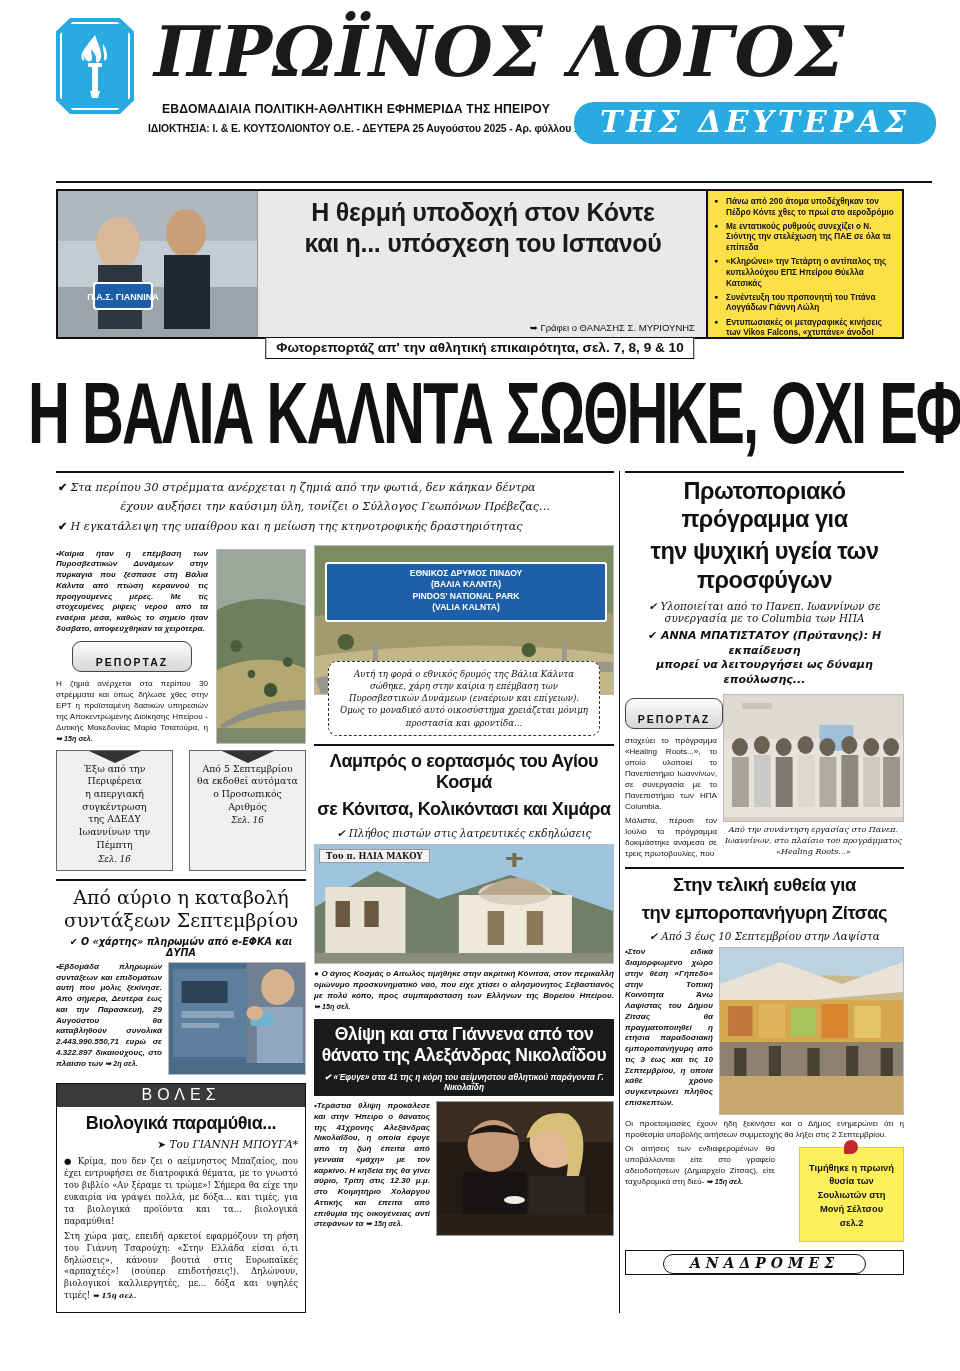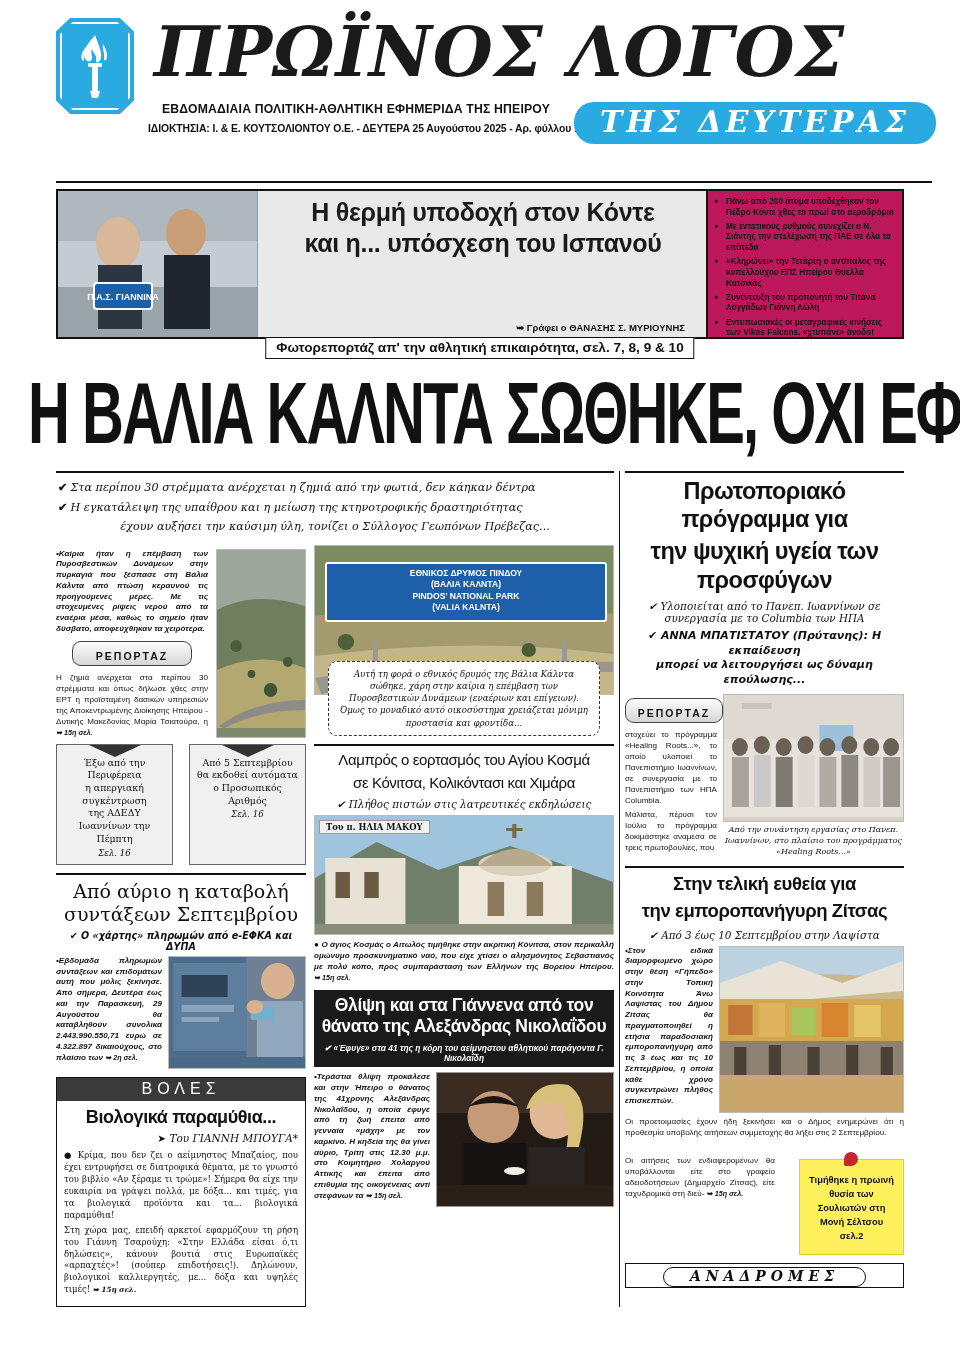--- a/index.html
+++ b/index.html
@@ -59,23 +59,23 @@
     border:2px solid #111; background:#e9e9e9;
     display:flex; height:150px;
   }
   .ss-photo { width:200px; background:#b9c2c6; position:relative; overflow:hidden;
     border-right:1px solid #999; }
   .ss-headline { flex:1; padding:6px 8px 0 10px; position:relative; }
   .ss-h-line {
     font-size:25px; font-weight:700; text-align:center; color:#1a1a1a;
     line-height:1.22; letter-spacing:-.3px;
   }
-  .ss-byline { position:absolute; right:21px; bottom:4px; font-size:9.5px; font-weight:700; }
+  .ss-byline { position:absolute; right:11px; bottom:4px; font-size:9.5px; font-weight:400; }
   .ss-bullets {
-    width:196px; border-left:2px solid #111; padding:6px 6px 4px 6px; background:#be185d;
+    width:196px; border-left:2px solid #111; padding:6px 6px 4px 6px; background:#fde047;
   }
   .ss-bullets li {
     list-style:none; position:relative; padding-left:12px;
     font-size:8.2px; line-height:1.3; margin-bottom:3.5px; font-weight:600; color:#111;
   }
   .ss-bullets li:before { content:"\25CF"; position:absolute; left:0; top:-1px; font-size:7px; }
   .ss-bullets ul { margin:0; padding:0; }
 
   
   .photo-banner-wrap { margin: 0 56px; position:relative; height:26px; }
@@ -120,21 +120,21 @@
   .italic-intro {
     font-style:italic; font-size:8.1px; line-height:1.33; text-align:justify;
     font-weight:600; color:#111; margin:0 0 6px 0;
   }
   .italic-intro:before { content:"\2022 "; font-weight:700; }
 
   .reportaz-btn {
     display:block; margin:4px auto 6px auto; width:120px; text-align:center;
     border:1.5px solid #444; border-radius:9px;
     background:linear-gradient(#fdfdfd,#d6d6d6);
-    font-size:10.5px; font-weight:700; letter-spacing:2px; padding:8px 0 3px 0;
+    font-size:10.5px; font-weight:700; letter-spacing:2px; padding:14px 0 3px 0;
   }
   .body-text {
     font-size:8.1px; line-height:1.36; text-align:justify; color:#111; margin:0;
   }
   .cont-ref { font-size:7.2px; font-style:italic; font-weight:700; white-space:nowrap; }
 
   .fire-photo { flex:1; background:#7d8a6a; min-height:178px; position:relative; overflow:hidden; border:1px solid #bbb;}
 
   
   .two-boxes { display:flex; gap:10px; margin-top:6px; }
@@ -179,21 +179,21 @@
     border-radius:3px; color:#fff; text-align:center; padding:4px 2px 6px 2px; font-weight:700; }
   .sign-board div { font-size:8.6px; line-height:1.35; white-space:nowrap; }
   .sign-post { position:absolute; width:5px; background:#9a9a90; top:96px; height:54px; }
   .callout {
     margin:-34px 14px 0 14px; position:relative; z-index:3;
     background:#fff; border:1.6px dashed #333; border-radius:9px; padding:6px 8px;
     font-family:"DejaVu Serif",serif; font-style:italic; font-size:8.6px;
     line-height:1.42; text-align:center;
   }
   .mid-divider { border-top:2px solid #111; margin-top:8px; }
-  .kosmas-h { font-size:15px; font-weight:400; text-align:center; line-height:1.2; margin:5px 0 0 0; letter-spacing:-.4px;}
+  .kosmas-h { font-size:18px; font-weight:700; text-align:center; line-height:1.2; margin:5px 0 0 0; letter-spacing:-.4px;}
   .kosmas-photo { height:120px; background:#7fa8c9; margin-top:5px; position:relative; overflow:hidden; border:1px solid #bbb;}
   .tou-tag { position:absolute; left:4px; top:4px; background:#f2f2f2; border:1px solid #999;
     font-family:"DejaVu Serif",serif; font-size:8.4px; font-weight:700; padding:1px 6px; z-index:2;}
   .thlipsi-bar { background:#1a1a1a; color:#fff; text-align:center; padding:5px 4px 6px 4px; margin-top:7px; }
   .thlipsi-bar h3 { margin:0; font-size:17.5px; line-height:1.22; font-weight:700; letter-spacing:-.3px;}
   .thlipsi-sub { background:#1a1a1a; color:#fff; font-style:italic; font-weight:700; font-size:8.4px;
      text-align:center; padding:0 4px 4px 4px; }
   .thlipsi-body { display:flex; gap:6px; margin-top:5px; }
   .thlipsi-text { width:116px; }
   .thlipsi-photo { flex:1; background:#2a2018; min-height:110px; border:1px solid #999; position:relative; overflow:hidden;}
@@ -298,24 +298,24 @@
   <div class="headline-spacer"></div>
 
   <div class="body-grid">
 
     <div style="width:560px;">
       <div class="section-top-rule"></div>
       <div class="lead-kickers">
         <p class="kicker">
           <span class="chk">✔</span><span>Στα περίπου 30 στρέμματα ανέρχεται η ζημιά από την φωτιά, δεν κάηκαν δέντρα</span>
         </p>
+        <p class="kicker ln2">έχουν αυξήσει την καύσιμη ύλη, τονίζει ο Σύλλογος Γεωπόνων Πρέβεζας...</p>
         <p class="kicker">
           <span class="chk">✔</span><span>Η εγκατάλειψη της υπαίθρου και η μείωση της κτηνοτροφικής δραστηριότητας</span>
         </p>
-        <p class="kicker ln2">έχουν αυξήσει την καύσιμη ύλη, τονίζει ο Σύλλογος Γεωπόνων Πρέβεζας...</p>
       </div>
 
       <div style="display:flex; gap:8px;">
 
         <div style="width:250px;">
           <div class="fire-block">
             <div class="fire-text">
               <p class="italic-intro">Καίρια ήταν η επέμβαση των Πυροσβεστικών Δυνάμεων στην πυρκαγιά που ξέσπασε στη Βάλια Κάλντα από πτώση κεραυνού τις προηγούμενες μέρες. Με τις στοχευμένες ρίψεις νερού από τα εναέρια μέσα, καθώς το σημείο ήταν δύσβατο, αποφεύχθηκαν τα χειρότερα.</p>
               <div class="reportaz-btn">ΡΕΠΟΡΤΑΖ</div>
               <p class="body-text"><span>Η ζημιά ανέρχεται στα περίπου 30 στρέμματα και όπως δήλωσε χθες στην ΕΡΤ η προϊσταμένη δασικών υπηρεσιών της Αποκεντρωμένης Διοίκησης Ηπείρου - Δυτικής Μακεδονίας Μαρία Τσιατούρα, η</span> <span class="cont-ref">➥ <span>15η σελ.</span></span></p>
@@ -539,21 +539,21 @@
                 <rect x="14" y="100" width="12" height="28"></rect>
                   <rect x="48" y="98" width="12" height="30"></rect>
                 <rect x="86" y="100" width="12" height="28"></rect>
                   <rect x="124" y="98" width="12" height="30"></rect>
                 <rect x="158" y="100" width="12" height="28"></rect>
               </g>
             </svg>
           </div>
         </div>
         <p class="body-text" style="margin-top:3px;">Οι προετοιμασίες έχουν ήδη ξεκινήσει και ο Δήμος ενημερώνει ότι η προθεσμία υποβολής αιτήσεων συμμετοχής θα λήξει στις 2 Σεπτεμβρίου.</p>
-        <div style="display:flex; gap:24px; margin-top:17px;">
+        <div style="display:flex; gap:24px; margin-top:3px;">
           <p class="body-text" style="width:150px;"><span>Οι αιτήσεις των ενδιαφερομένων θα υποβάλλονται είτε στο γραφείο αδειοδοτήσεων (Δημαρχείο Ζίτσας), είτε ταχυδρομικά στη διεύ-</span> <span class="cont-ref">➥ <span>15η σελ.</span></span></p>
           <div class="postit" style="flex:1;">
             <div class="pin"></div>
             <p>Τιμήθηκε η πρωινή θυσία των</p>
             <p>Σουλιωτών στη Μονή Σέλτσου</p>
             <p>σελ.2</p>
           </div>
         </div>
       </div>
 

